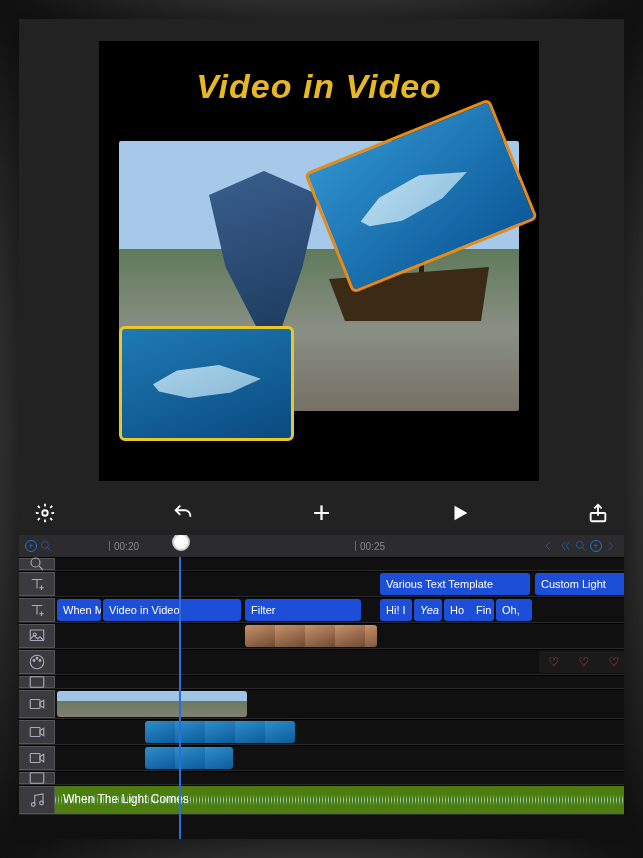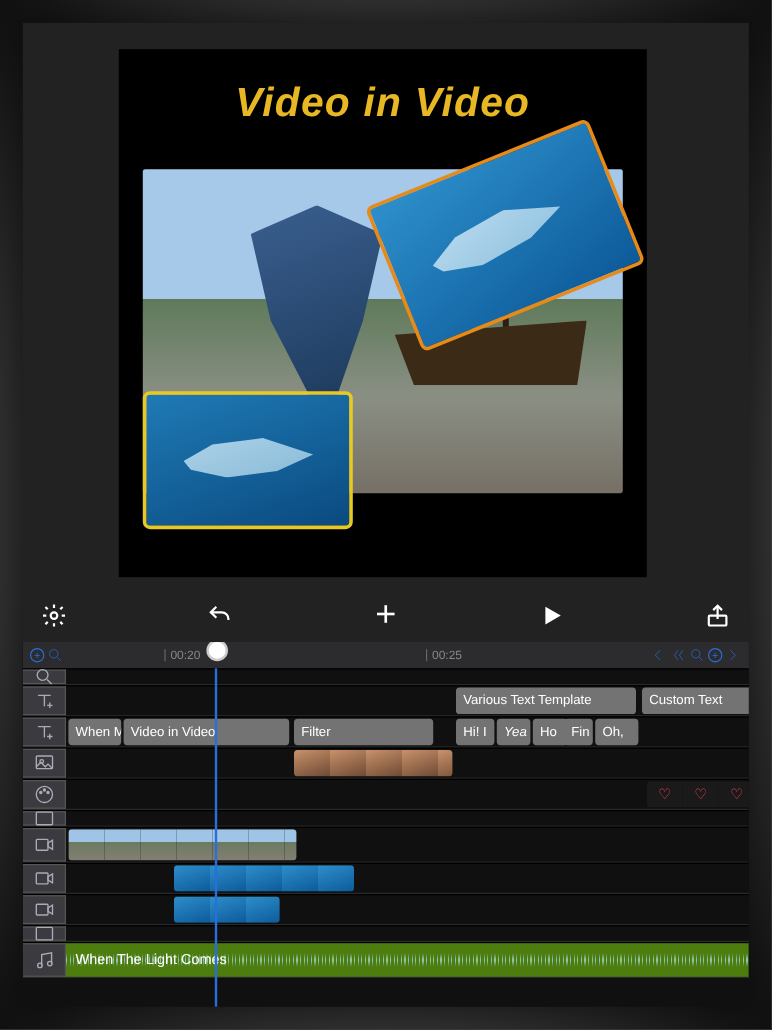--- a/index.html
+++ b/index.html
@@ -33,21 +33,21 @@
 .ruler-ctrl { position: absolute; top: 0; height: 22px; display: flex; align-items: center; gap: 2px; font-size: 10px; color: #2a6edb; }
 .ruler-ctrl.left { left: 6px; }
 .ruler-ctrl.right { right: 6px; }
 .rc-ico { width: 14px; height: 14px; stroke: #2a6edb; fill: none; }
 .plus-circle { width: 12px; height: 12px; border: 1px solid #2a6edb; border-radius: 50%; display: flex; align-items: center; justify-content: center; font-size: 9px; line-height: 1; color: #2a6edb; }
 .tracks { position: absolute; top: 22px; left: 0; right: 0; bottom: 0; }
 .track-row { position: relative; height: 26px; border-top: 1px solid #000; border-bottom: 1px solid #2a2a2c; background: #101010; }
 .track-head { position: absolute; left: 0; top: 0; width: 36px; height: 100%; background: #3b3b3f; border: 1px solid #555; border-left: none; display: flex; align-items: center; justify-content: center; }
 .track-head svg { width: 18px; height: 18px; stroke: #aab; fill: none; stroke-width: 1.5; }
 .clip { position: absolute; top: 1px; bottom: 1px; border-radius: 3px; font-size: 11px; color: #fff; display: flex; align-items: center; padding: 0 6px; white-space: nowrap; overflow: hidden; }
-.clip-orange { background: #737373; }
+.clip-orange { background: #1d4ed8; }
 .clip-thumbs { padding: 0; overflow: hidden; display: flex; }
 .thumb { flex: none; width: 30px; height: 100%; }
 .thumb.scene { background: linear-gradient(180deg,#9fc4e6 0%,#9fc4e6 40%,#6a7a60 40%,#837f72 100%); }
 .thumb.water { background: linear-gradient(160deg,#2d8fca 0%,#0d5a9a 100%); }
 .thumb.hand { background: linear-gradient(160deg,#c9916a 0%,#6d4a34 100%); }
 .thumb.heart { background: #1a1a1a; display: flex; align-items: center; justify-content: center; color: #f3445e; font-size: 12px; }
 .playhead { position: absolute; top: 0; bottom: 0; width: 0; border-left: 2px solid #2a6edb; z-index: 50; }
 .playhead-knob { position: absolute; top: -24px; left: -9px; width: 18px; height: 18px; background: #fff; border-radius: 50%; border: 2px solid #ccc; }
 .audio-track { height: 30px; background: #4d7c0f; border-top: 1px solid #000; position: relative; overflow: hidden; }
 .audio-wave { position: absolute; inset: 0; left: 36px; background-image: repeating-linear-gradient(90deg, rgba(160,220,230,0.85) 0 1px, transparent 1px 3px); mask-image: linear-gradient(180deg, transparent 30%, #000 50%, transparent 70%); }
@@ -115,21 +115,21 @@
       <div class="ruler-bar"></div>
       <div class="ruler-ctrl left">
         <span class="plus-circle">+</span>
         <svg class="rc-ico" viewBox="0 0 24 24">
             <circle cx="10" cy="10" r="6"></circle>
             <path d="M15 15l5 5"></path>
           </svg>
       </div>
       <div class="ruler">
         <div id="ticks-container"></div>
-      <div class="tick" style="left: 82px; text-align: center;">00:20</div>
+      <div class="tick" style="left: 54px; text-align: center;">00:20</div>
           <div class="tick" style="left: 300px;">00:25</div>
         </div>
       <div class="ruler-ctrl right">
         <svg class="rc-ico" viewBox="0 0 24 24">
             <path d="M14 5l-7 7 7 7"></path>
           </svg>
         <svg class="rc-ico" viewBox="0 0 24 24">
             <path d="M12 5l-5 7 5 7"></path>
             <path d="M19 5l-5 7 5 7"></path>
           </svg>
@@ -156,21 +156,21 @@
 
         <div class="track-row">
           <div class="track-head">
             <svg viewBox="0 0 24 24">
                 <path d="M5 6h14M12 6v12"></path>
                 <path d="M18 14v6M15 17h6"></path>
               </svg>
           </div>
           <div id="t1"></div>
         <div class="clip clip-orange" style="left: 361px; width: 150px;">Various Text Template</div>
-            <div class="clip clip-orange" style="left: 516px; width: 100px;">Custom Text</div>
+            <div class="clip clip-orange" style="left: 516px; width: 100px;">Custom Light</div>
           </div>
 
         <div class="track-row">
           <div class="track-head">
             <svg viewBox="0 0 24 24">
                 <path d="M5 6h14M12 6v12"></path>
                 <path d="M18 14v6M15 17h6"></path>
               </svg>
           </div>
           <div id="t2"></div>

